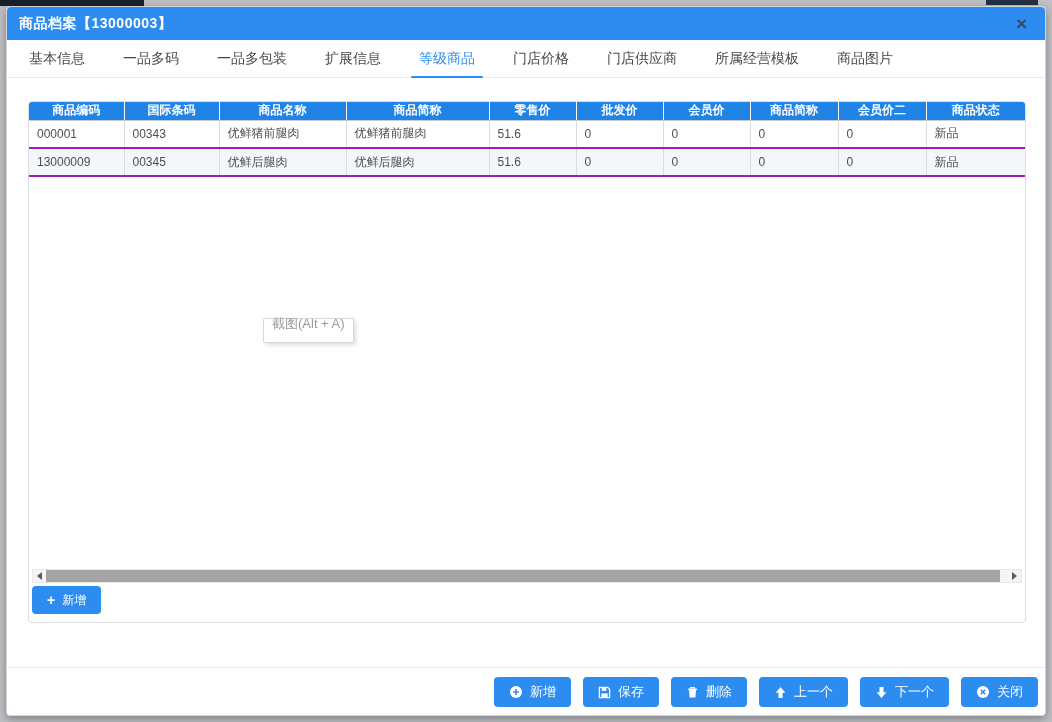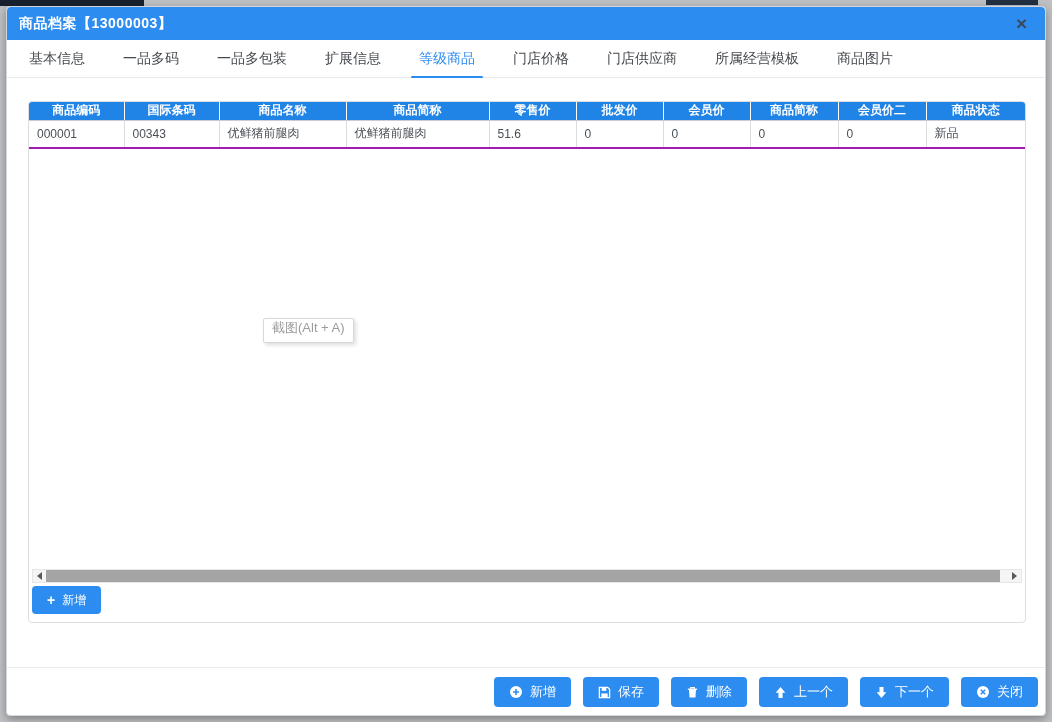--- a/index.html
+++ b/index.html
@@ -81,21 +81,21 @@
     background:#2d8cf0; border:none; border-radius:4px; color:#fff;
     font-size:12px; display:inline-flex; align-items:center; gap:7px; cursor:pointer;
     font-family:inherit;
   }
   .add-row-btn .plus { font-size:14px; font-weight:bold; }
 
   .tooltip {
     position:absolute; left:263px; top:318px; height:25px;
     background:#fff; border:1px solid #d8d8d8; border-radius:2px;
     box-shadow:2px 2px 4px rgba(0,0,0,.14);
-    display:flex; align-items:flex-start; padding:0 8px;
+    display:flex; align-items:flex-end; padding:9px 8px;
     font-size:13px; color:#9b9b9b; white-space:nowrap;
   }
 
   .footer {
     position:absolute; left:0; right:0; top:660px; height:49px;
     border-top:1px solid #e8eaec;
     display:flex; align-items:center; justify-content:flex-end;
     gap:12px; padding-right:7px;
   }
   .btn {
@@ -152,20 +152,32 @@
             <td>00343</td>
             <td>优鲜猪前腿肉</td>
             <td>优鲜猪前腿肉</td>
             <td class="num">51.6</td>
             <td class="num">0</td>
             <td class="num">0</td>
             <td class="num">0</td>
             <td class="num">0</td>
             <td>新品</td>
           </tr>
+          <tr class="stripe">
+            <td>13000009</td>
+            <td>00345</td>
+            <td>优鲜后腿肉</td>
+            <td>优鲜后腿肉</td>
+            <td class="num">51.6</td>
+            <td class="num">0</td>
+            <td class="num">0</td>
+            <td class="num">0</td>
+            <td class="num">0</td>
+            <td>新品</td>
+          </tr>
         </tbody>
     </table>
 
     <div class="hscroll">
       <div class="arr">
           <div class="tri-left"></div>
         </div>
       <div class="thumb"></div>
       <div class="arr">
           <div class="tri-right"></div>

